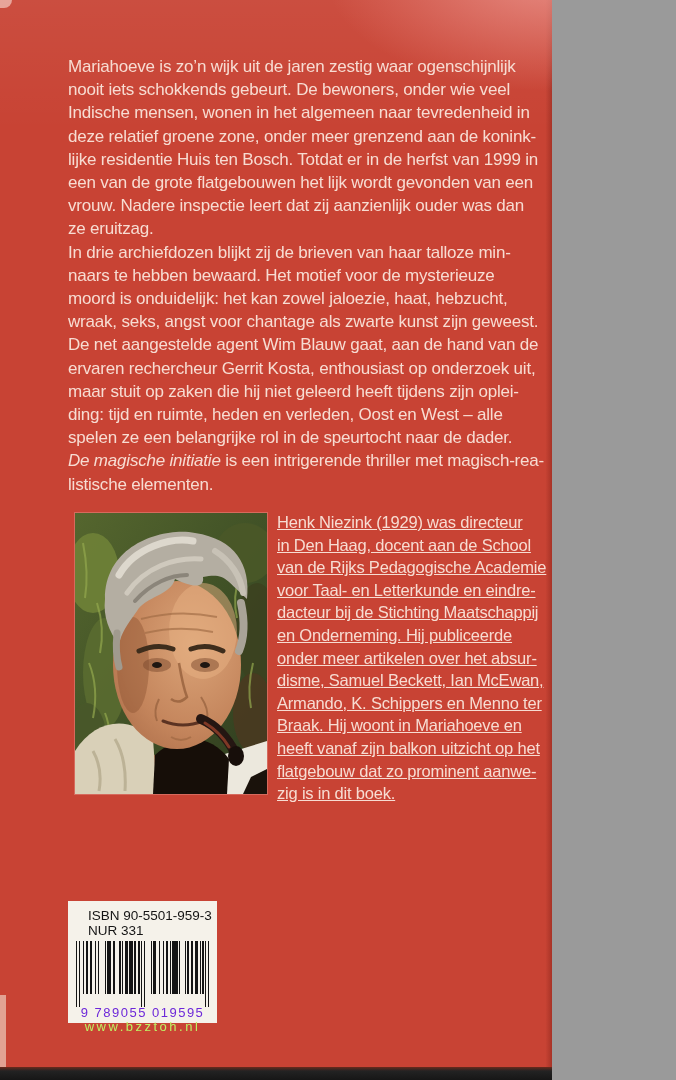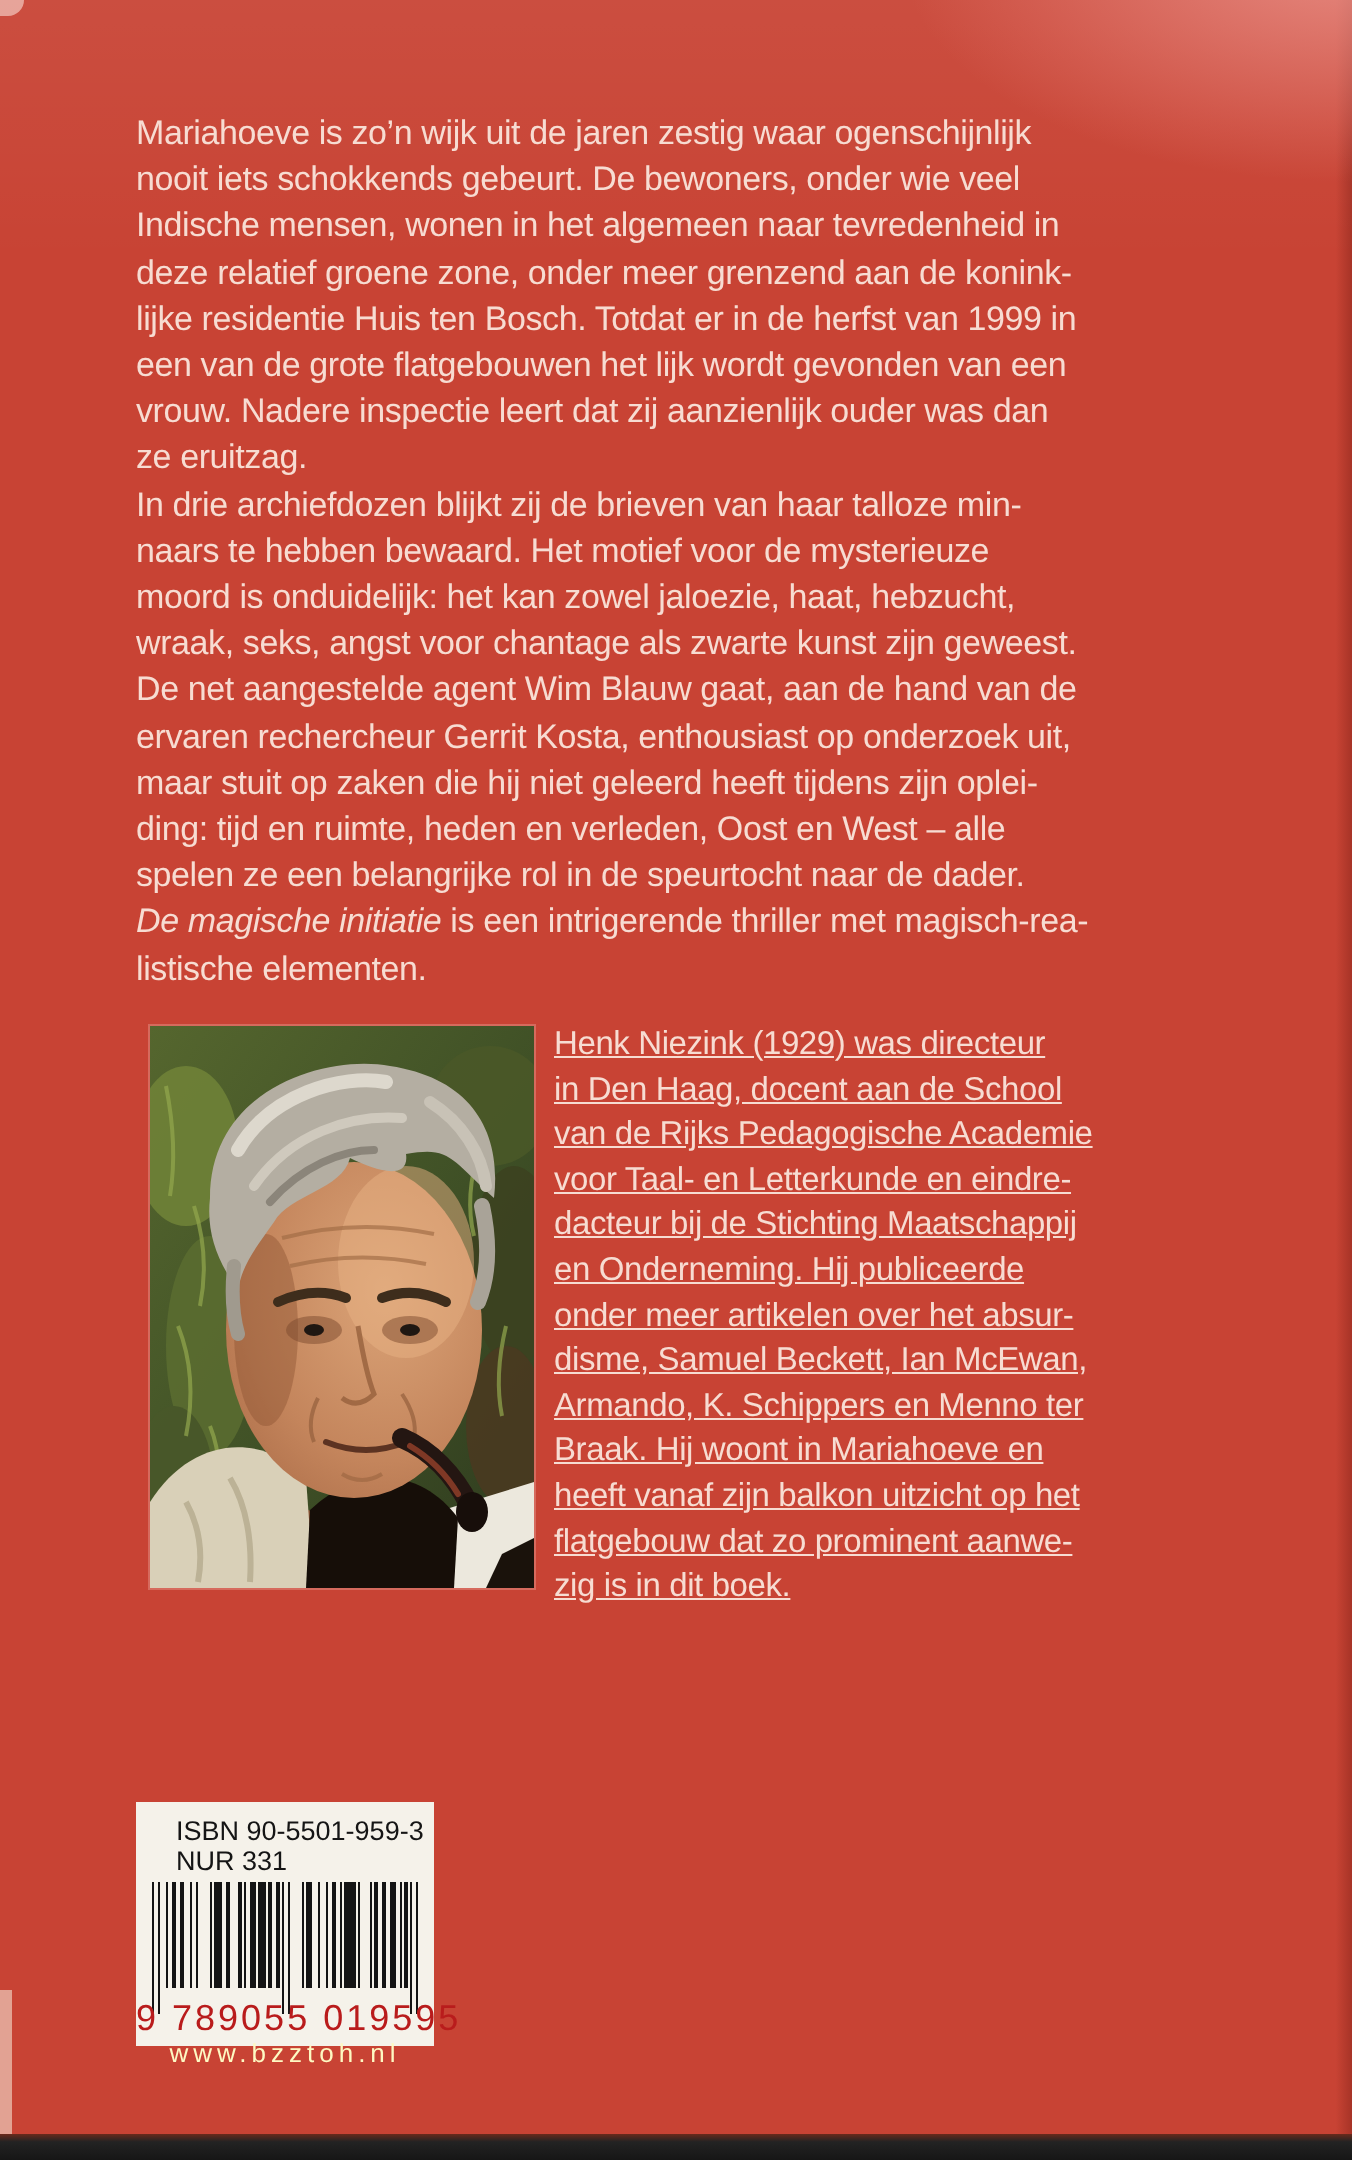--- a/index.html
+++ b/index.html
@@ -1,17 +1,17 @@
 <!DOCTYPE html>
 <html><head>
 <meta charset="utf-8">
 <style>
   html,body{margin:0;padding:0;background:#9a9a9a;}
   .cover{
-    position:relative;width:676px;height:1080px;overflow:hidden;
+    position:relative;width:552px;height:1080px;overflow:hidden;
     background:#c84334;
     font-family:"Liberation Sans",sans-serif;
   }
   .glare{
     position:absolute;inset:0;pointer-events:none;
     background:
       radial-gradient(ellipse 300px 150px at 100% -2%, rgba(235,148,140,0.85) 0%, rgba(226,120,110,0.35) 55%, rgba(226,120,110,0) 75%),
       linear-gradient(180deg, rgba(255,255,255,0.06) 0%, rgba(255,255,255,0) 12%),
       linear-gradient(90deg, rgba(0,0,0,0) 98.8%, rgba(90,15,8,0.30) 100%);
   }
@@ -42,25 +42,25 @@
     background:#f5f2ea;box-sizing:border-box;padding:7px 8px 0 8px;margin-top:10px;
   }
   .isbn,.nur{
     font-size:13.5px;line-height:15px;color:#151515;margin-left:12px;
     white-space:nowrap;letter-spacing:0;
   }
   .bars{position:relative;height:66px;margin-top:3px;}
   .bars .bar{position:absolute;top:0;background:#141414;}
   .digits{
     position:absolute;left:0;right:0;bottom:3px;text-align:center;
-    font-size:18px;color:#b91c1c;letter-spacing:1.5px;white-space:nowrap;
+    font-size:13px;color:#6d28d9;letter-spacing:1.5px;white-space:nowrap;
   }
   .website{
     position:absolute;left:68px;top:1019px;width:149px;text-align:center;
-    color:#fef9c3;font-size:13px;letter-spacing:2.5px;white-space:nowrap;
+    color:#bef264;font-size:13px;letter-spacing:2.5px;white-space:nowrap;
   }
   .edge-sliver{
     position:absolute;left:0;top:995px;width:6px;height:73px;
     background:#e6b3a4;opacity:0.85;
   }
   .bottom-strip{
     position:absolute;left:0;bottom:0;width:100%;height:13px;
     background:linear-gradient(180deg,#6a2a1c 0%,#232323 30%,#161616 100%);
   }
 </style>

